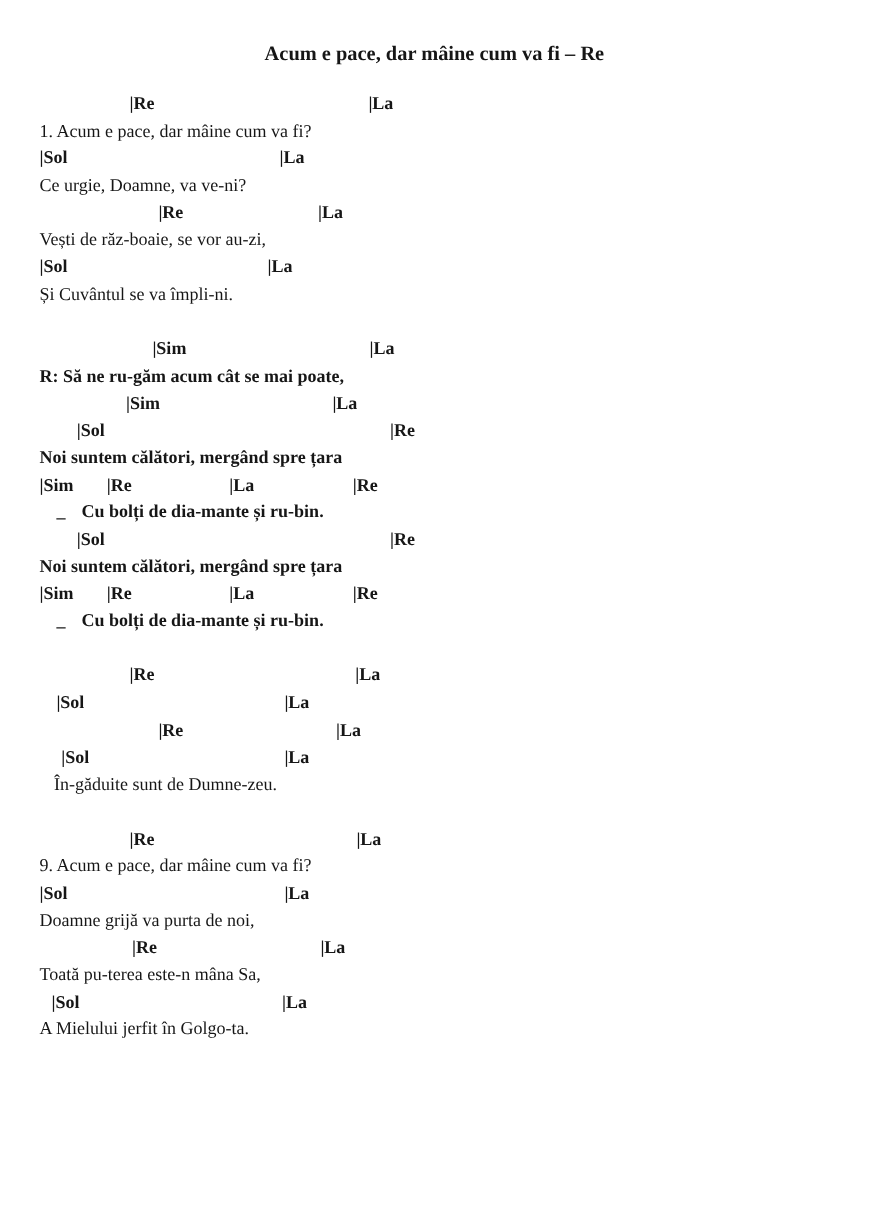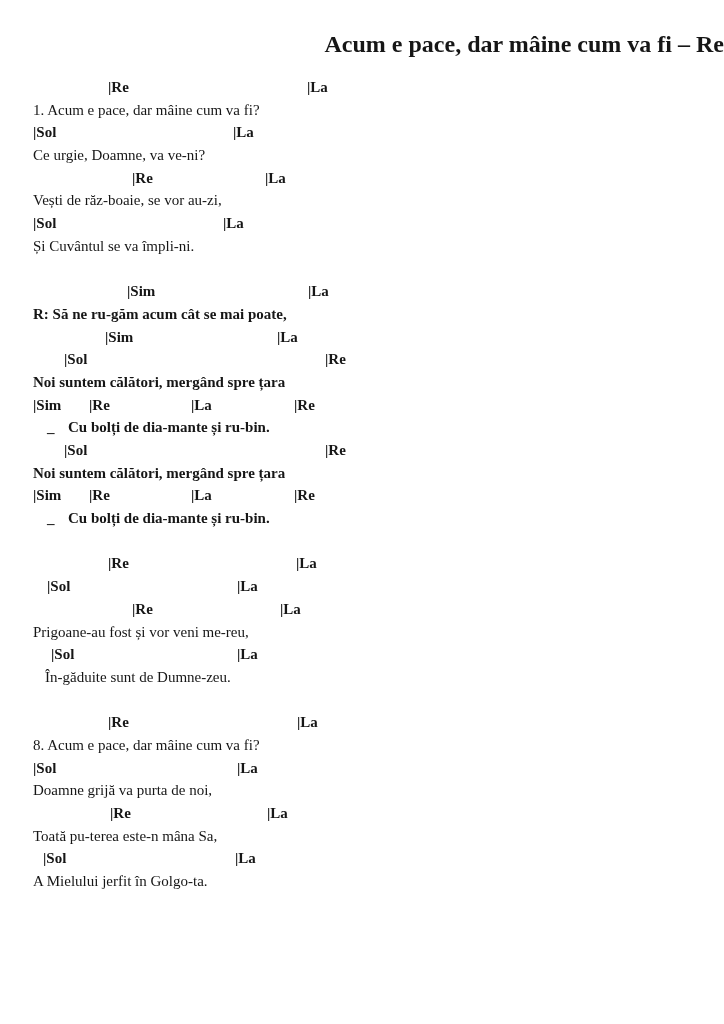--- a/index.html
+++ b/index.html
@@ -15,22 +15,22 @@
     color: #161616;
     font-family: "Liberation Serif", "DejaVu Serif", serif;
     overflow: hidden;
   }
   .title {
     position: absolute;
     top: 33px;
     left: 0;
     width: 724px;
     margin: 0;
-    text-align: right;
-    font-size: 24px;
+    text-align: center;
+    font-size: 17px;
     font-weight: 700;
     line-height: 23px;
   }
   .song-body {
     position: absolute;
     left: 33px;
     top: 76px;
     width: 660px;
   }
   .block {
@@ -143,38 +143,35 @@
           <span style="left: 263px;">|La</span>
         </div>
         <div class="line chords">
           <span style="left: 14px;">|Sol</span>
           <span style="left: 204px;">|La</span>
         </div>
         <div class="line chords">
           <span style="left: 99px;">|Re</span>
           <span style="left: 247px;">|La</span>
         </div>
-        <div class="line lyric">
-          <span style="left: 0px;">Prigoane-au fost și vor veni me-reu,</span>
-        </div>
         <div class="line chords">
           <span style="left: 18px;">|Sol</span>
           <span style="left: 204px;">|La</span>
         </div>
         <div class="line lyric">
           <span style="left: 12px;">În-găduite sunt de Dumne-zeu.</span>
         </div>
       </div>
       <div class="block">
         <div class="line chords">
           <span style="left: 75px;">|Re</span>
           <span style="left: 264px;">|La</span>
         </div>
         <div class="line lyric">
-          <span style="left: 0px;">8. Acum e pace, dar mâine cum va fi?</span>
+          <span style="left: 0px;">9. Acum e pace, dar mâine cum va fi?</span>
         </div>
         <div class="line chords">
           <span style="left: 0px;">|Sol</span>
           <span style="left: 204px;">|La</span>
         </div>
         <div class="line lyric">
           <span style="left: 0px;">Doamne grijă va purta de noi,</span>
         </div>
         <div class="line chords">
           <span style="left: 77px;">|Re</span>

